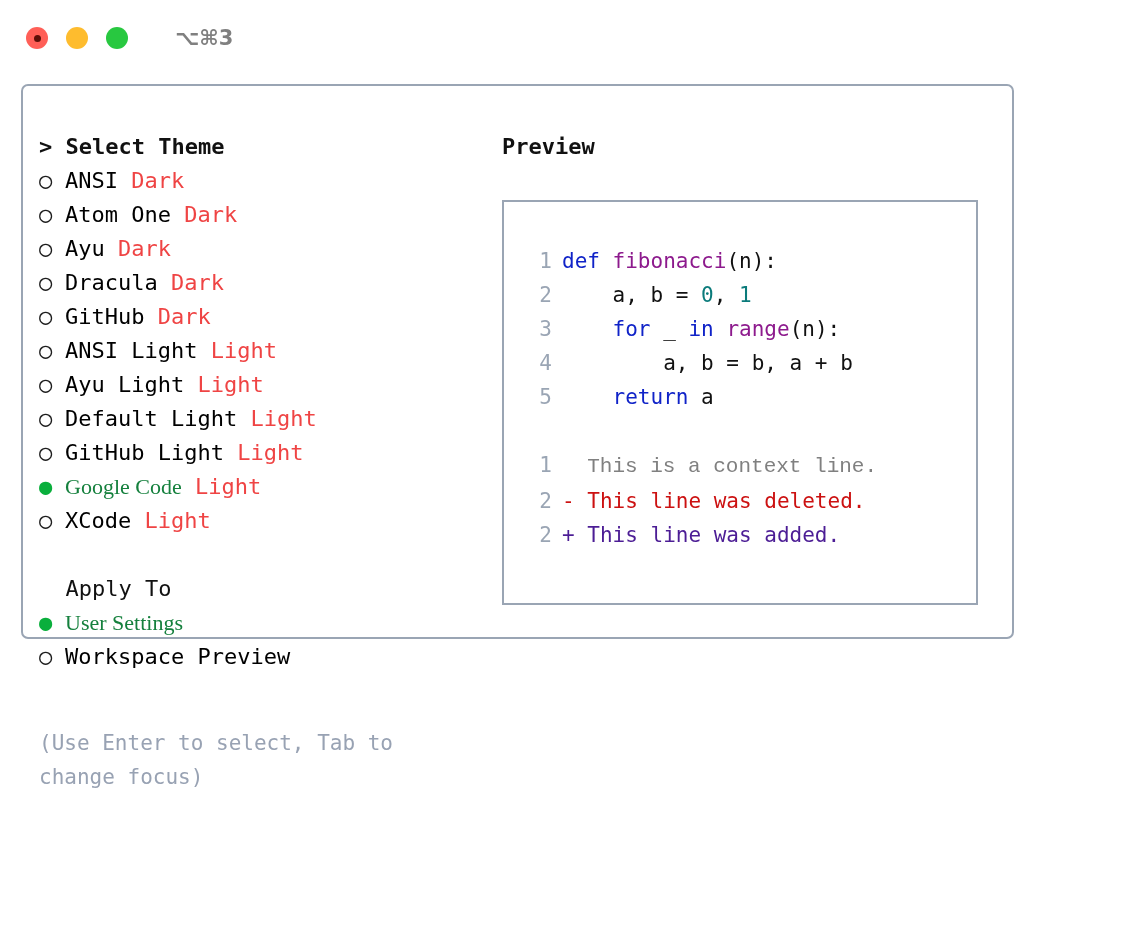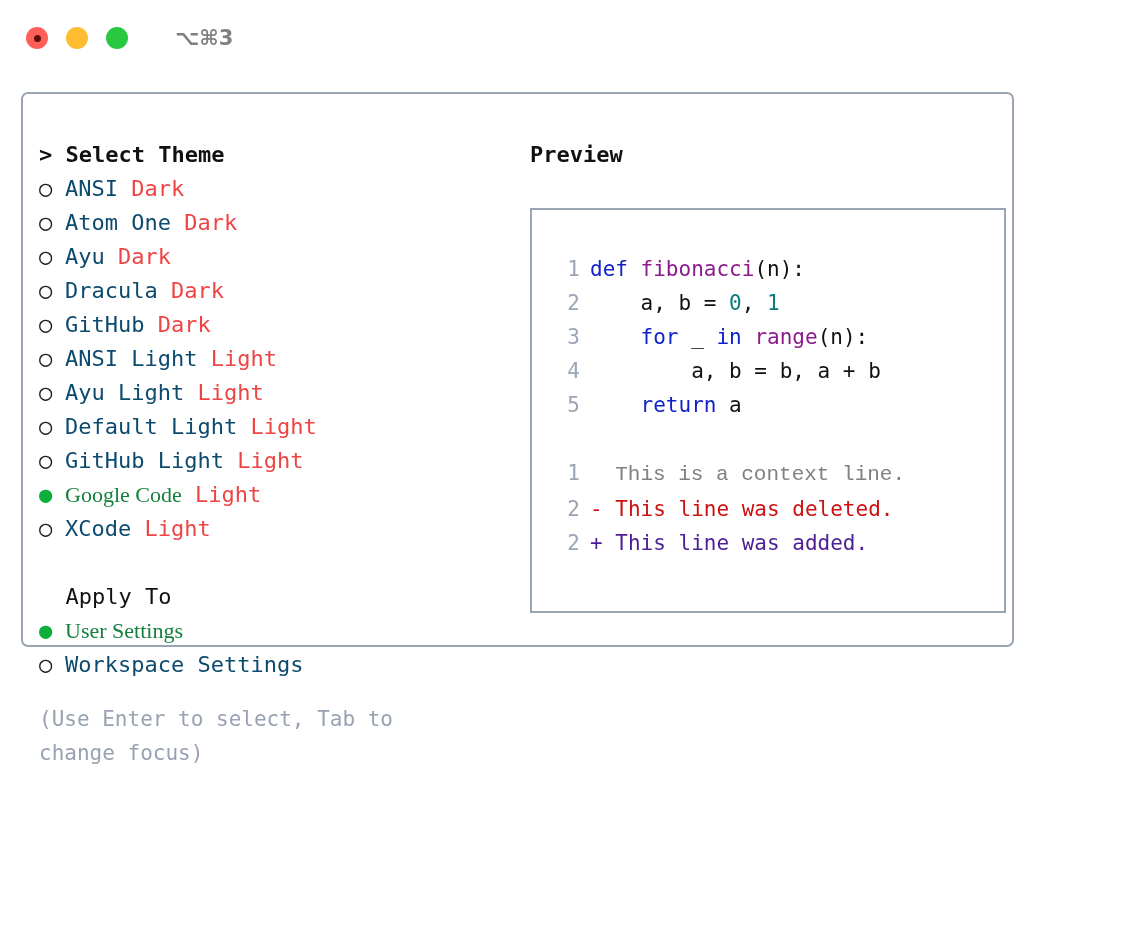--- a/index.html
+++ b/index.html
@@ -64,21 +64,21 @@
     font-size: 21px;
     font-weight: bold;
     letter-spacing: 0px;
     font-family: "DejaVu Sans", sans-serif;
   }
 
   
   .panel {
     position: absolute;
     left: 21px;
-    top: 92px;
+    top: 84px;
     width: 993px;
     height: 555px;
     border: 2px solid #9aa5b4;
     border-radius: 7px;
     box-sizing: border-box;
     background: #ffffff;
   }
 
   .columns {
     position: absolute;
@@ -114,42 +114,41 @@
     white-space: pre;
     display: block;
   }
   .marker {
     display: inline-block;
     width: 26px;
     color: #1d1d1d;
   }
   .opt-row.selected .marker { color: #0aaf3c; }
   .opt-row.selected .opt-label { color: #15803d; font-family: Liberation Serif, serif; }
-  .opt-label { color: #0c4a6e; }
+  .opt-label { color: #000000; }
   .opt-tag {
     color: #ef4444;
   }
 
   .spacer-lg { height: 34px; }
 
   .hint {
-    margin-top: 20px;
+    margin-top: 52px;
     font-size: 21px;
     line-height: 34px;
     color: #98a2b3;
     width: 410px;
   }
 
   
   .right-col {
     position: absolute;
     left: 479px;
     top: 44px;
     width: 500px;
-    margin-left: 28px;
   }
   .preview-title {
     font-size: 22px;
     font-weight: bold;
     color: #111111;
     height: 34px;
     line-height: 34px;
   }
   .preview-box {
     margin-top: 36px;
@@ -216,21 +215,21 @@
             <div class="opt-row selected"><span class="marker">●</span><span class="opt-label">Google Code</span> <span class="opt-tag">Light</span></div>
             <div class="opt-row"><span class="marker">○</span><span class="opt-label">XCode</span> <span class="opt-tag">Light</span></div>
           </div>
 
         <div class="spacer-lg"></div>
 
         <div class="section-head">  Apply To</div>
 
         <div id="apply-list">
             <div class="opt-row selected"><span class="marker">●</span><span class="opt-label">User Settings</span></div>
-            <div class="opt-row"><span class="marker">○</span><span class="opt-label">Workspace Settings</span></div>
+            <div class="opt-row"><span class="marker">○</span><span class="opt-label">Workspace Preview</span></div>
           </div>
 
         <div class="hint">(Use Enter to select, Tab to change focus)</div>
       </div>
 
       <div class="right-col">
         <div class="preview-title">Preview</div>
 
         <div class="preview-box">
           <div id="code-block">

